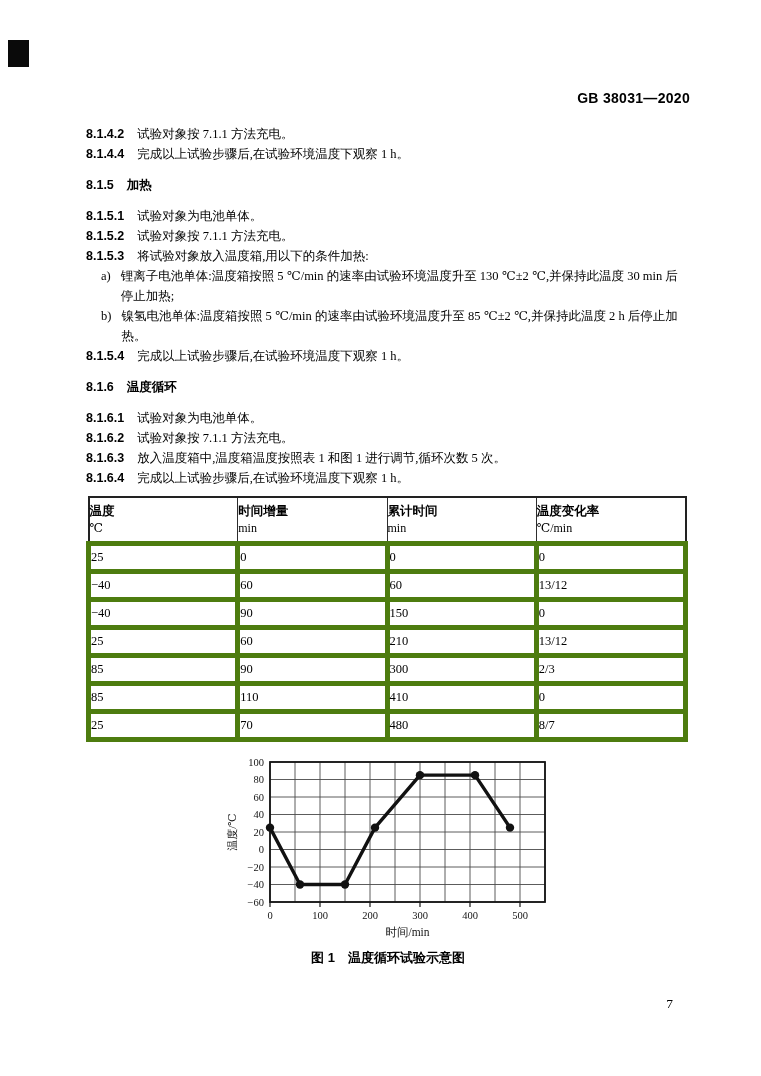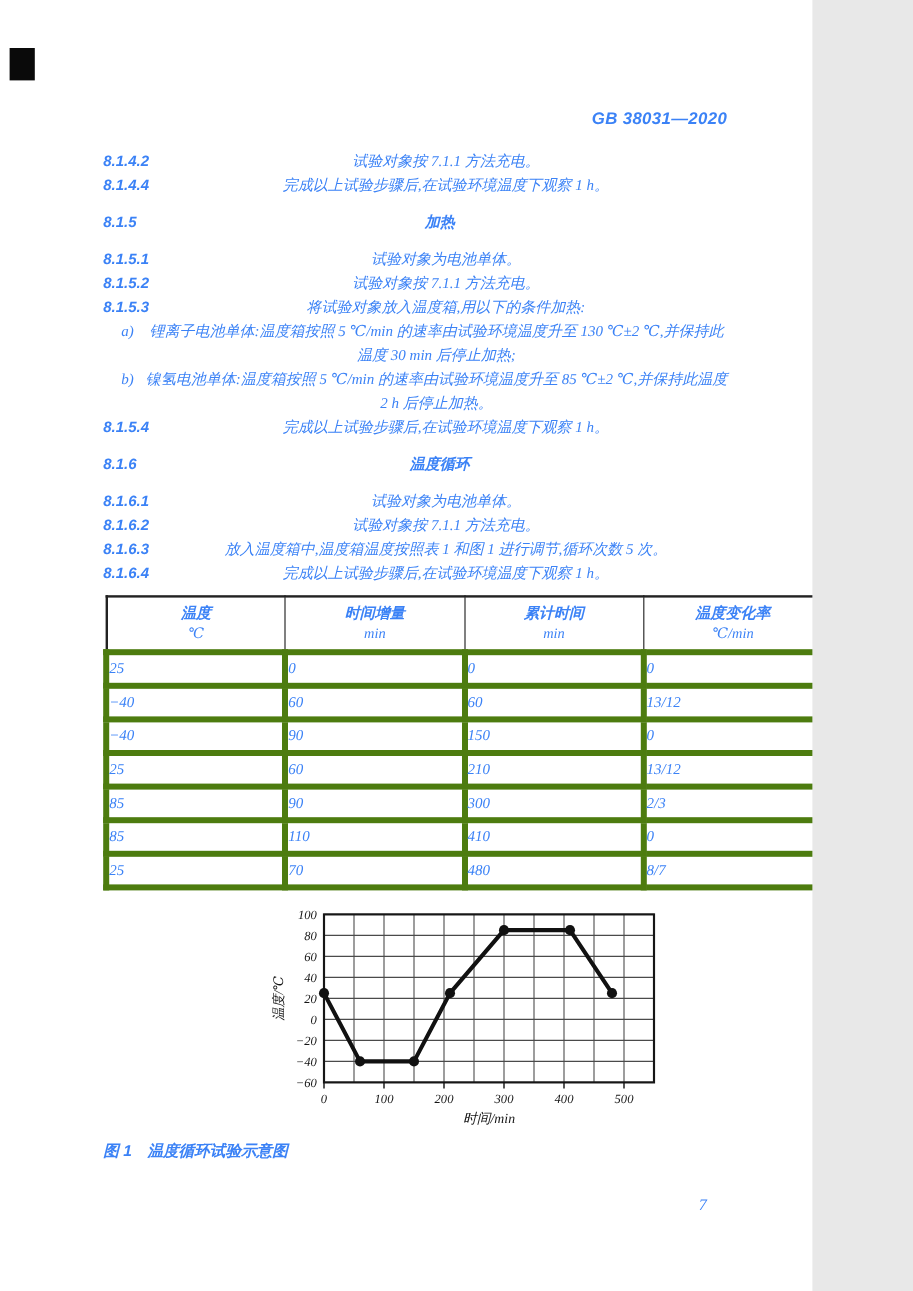--- a/index.html
+++ b/index.html
@@ -1,67 +1,66 @@
 <!DOCTYPE html>
 <html><head>
 <meta charset="utf-8">
 <style>
   html,body{margin:0;padding:0;background:#e8e8e8;}
   .page{
     position:relative;
-    width:677px;height:1076px;
+    width:761px;height:1076px;
     background:#ffffff;
-    color:#3b82f6;
+    color:#000000;
     font-family:"Liberation Serif","DejaVu Serif",serif;
     box-sizing:border-box;
     padding:91px 71px 0 86px;
     overflow:hidden;
-    font-style:italic;
   }
   .corner-mark{position:absolute;left:8px;top:40px;width:21px;height:27px;background:#0a0a0a;}
   .doc-header{
     text-align:right;
     font-family:"Liberation Sans","DejaVu Sans",sans-serif;
     font-weight:bold;font-size:14px;line-height:14px;letter-spacing:0.3px;
   }
   .clauses{margin-top:19px;}
   .clause{display:flex;line-height:20px;font-size:12.5px;}
   .clause .cnum{
     font-family:"Liberation Sans","DejaVu Sans",sans-serif;
     font-weight:bold;flex:0 0 auto;margin-right:13px;white-space:nowrap;
   }
-  .clause .ctext{flex:1 1 auto;text-align:center;}
+  .clause .ctext{flex:1 1 auto;}
   .clause.heading{margin:11px 0;}
   .clause.heading .ctext{font-family:"Liberation Sans","DejaVu Sans",sans-serif;font-weight:bold;}
   .clause.sub{padding-left:15px;}
   .clause.sub .cnum{font-family:"Liberation Serif","DejaVu Serif",serif;font-weight:normal;margin-right:10px;}
   .table-caption{
     margin-top:9px;text-align:center;
     font-family:"Liberation Sans","DejaVu Sans",sans-serif;
     font-weight:bold;font-size:13px;line-height:20px;
   }
   table.data{
     margin-top:8px;width:602px;border-collapse:collapse;
     border:2px solid #222;table-layout:fixed;
   }
   table.data th{
-    border:1px solid #2e2e2e;padding:4px 0 5px;text-align:center;vertical-align:middle;
+    border:1px solid #2e2e2e;padding:4px 0 5px;text-align:left;vertical-align:middle;
   }
   table.data th .col-label{
     font-family:"Liberation Sans","DejaVu Sans",sans-serif;
     font-weight:bold;font-size:12.5px;line-height:18px;
   }
   table.data th .col-unit{font-weight:normal;font-size:12px;line-height:16px;}
   table.data td{
     border:5px solid #4d7c0f;height:23px;vertical-align:middle;
     font-size:12.5px;padding:0;
   }
   .chart-block{margin-top:12px;margin-left:138px;width:340px;}
   .figure-caption{
-    margin-top:4px;
+    margin-top:4px;text-align:center;
     font-family:"Liberation Sans","DejaVu Sans",sans-serif;
     font-weight:bold;font-size:13px;line-height:20px;
   }
   .page-number{
     position:absolute;right:88px;top:996px;
     font-size:13.5px;font-family:"Liberation Serif","DejaVu Serif",serif;
   }
   svg text{font-family:"Liberation Serif","DejaVu Serif",serif;fill:#151515;}
 </style>
 </head>

